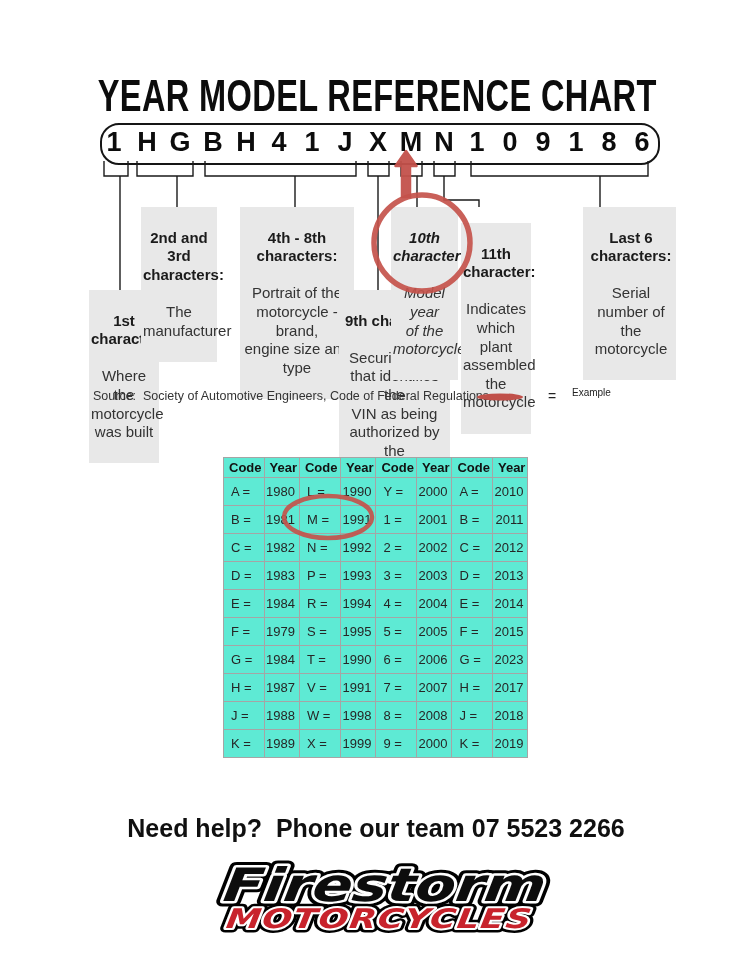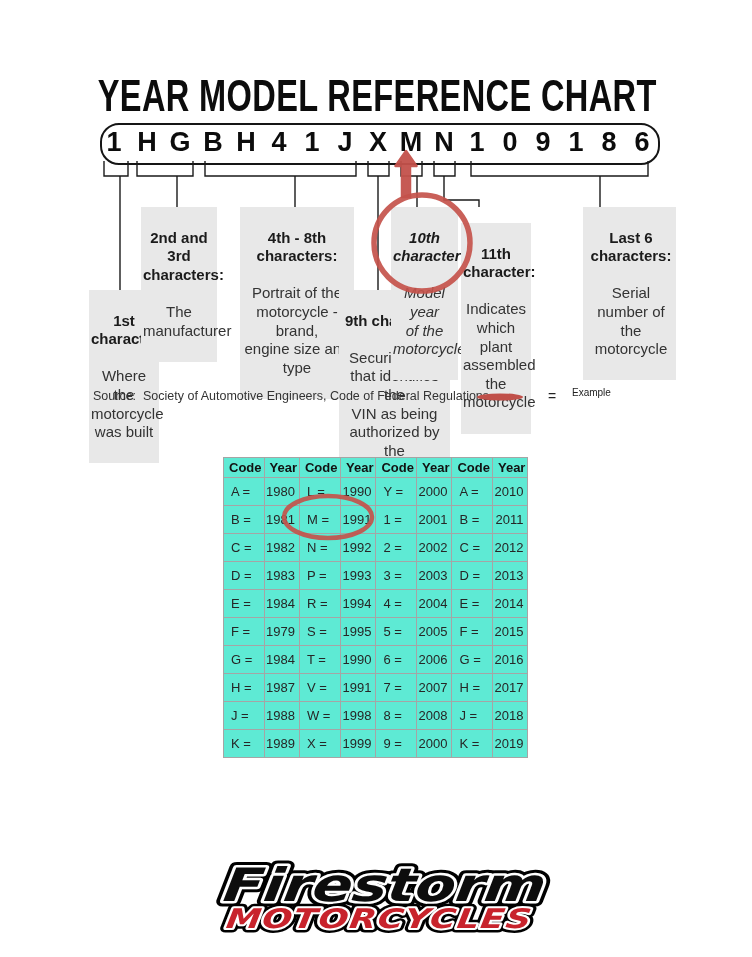--- a/index.html
+++ b/index.html
@@ -221,21 +221,21 @@
         <td class="y">2015</td>
       </tr>
       <tr>
         <td class="c">G =</td>
         <td class="y">1984</td>
         <td class="c">T =</td>
         <td class="y">1990</td>
         <td class="c">6 =</td>
         <td class="y">2006</td>
         <td class="c">G =</td>
-        <td class="y">2016</td>
+        <td class="y">2023</td>
       </tr>
       <tr>
         <td class="c">H =</td>
         <td class="y">1987</td>
         <td class="c">V =</td>
         <td class="y">1991</td>
         <td class="c">7 =</td>
         <td class="y">2007</td>
         <td class="c">H =</td>
         <td class="y">2017</td>
@@ -257,20 +257,21 @@
         <td class="y">1999</td>
         <td class="c">9 =</td>
         <td class="y">2000</td>
         <td class="c">K =</td>
         <td class="y">2019</td>
       </tr>
     </tbody>
   </table>
 
   <div class="help">
+    <div>Need help?  Phone our team 07 5523 2266</div>
     
   </div>
 
   <svg class="logo" viewBox="0 0 360 88" aria-label="logo">
     <g transform="translate(9 0) skewX(-8)">
       <text class="lg-a" x="23" y="43" textLength="322" lengthAdjust="spacingAndGlyphs">Firestorm</text>
       <text class="lg-b" x="23" y="43" textLength="322" lengthAdjust="spacingAndGlyphs">Firestorm</text>
       <text class="lg-c" x="23" y="43" textLength="322" lengthAdjust="spacingAndGlyphs">Firestorm</text>
       <text class="lg2-a" x="30" y="70" textLength="306" lengthAdjust="spacingAndGlyphs">MOTORCYCLES</text>
       <text class="lg2-b" x="30" y="70" textLength="306" lengthAdjust="spacingAndGlyphs">MOTORCYCLES</text>

